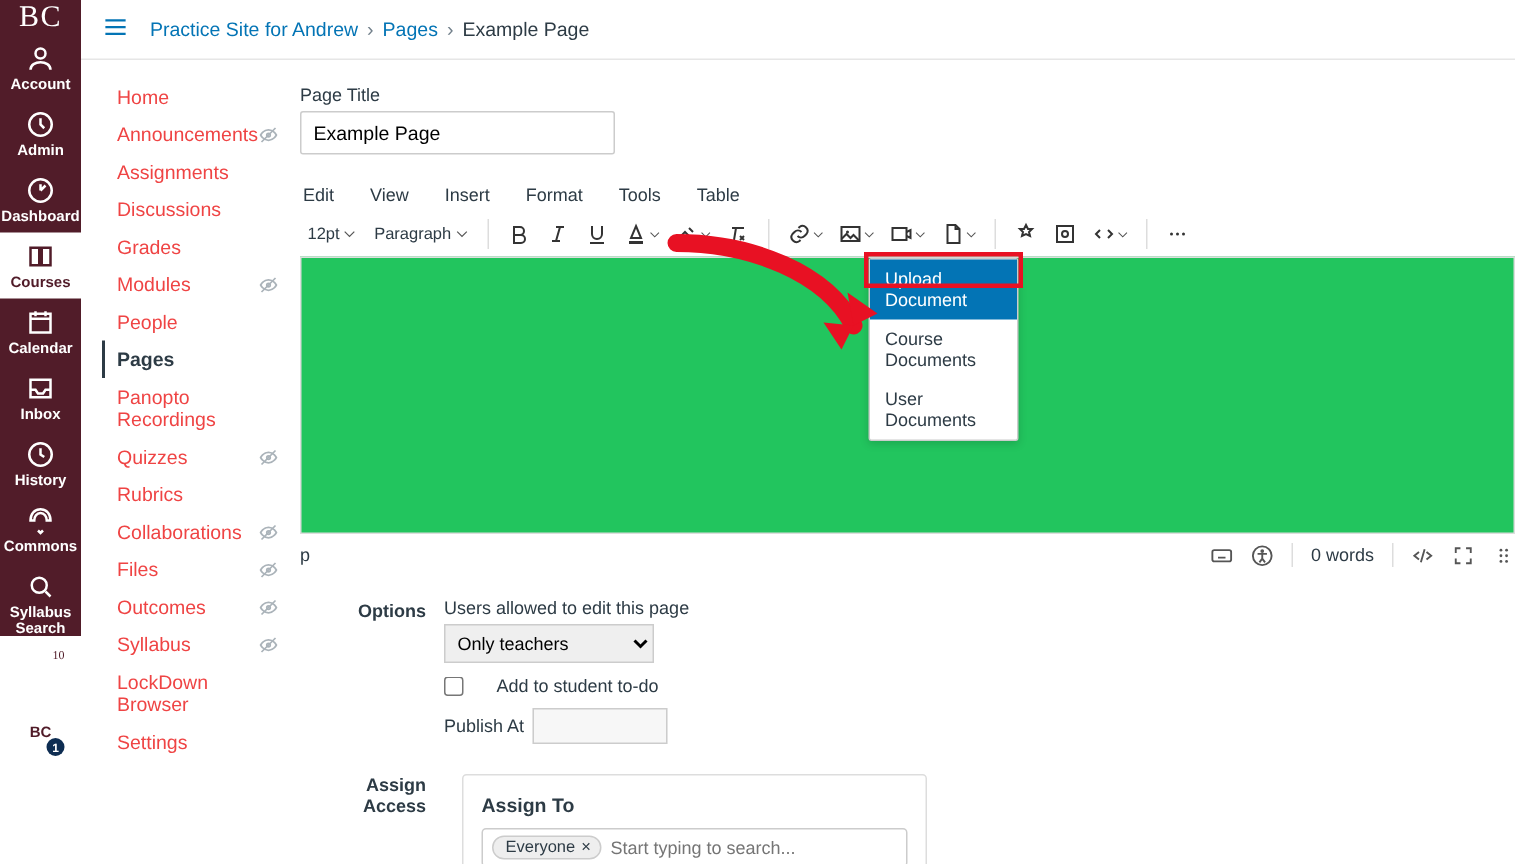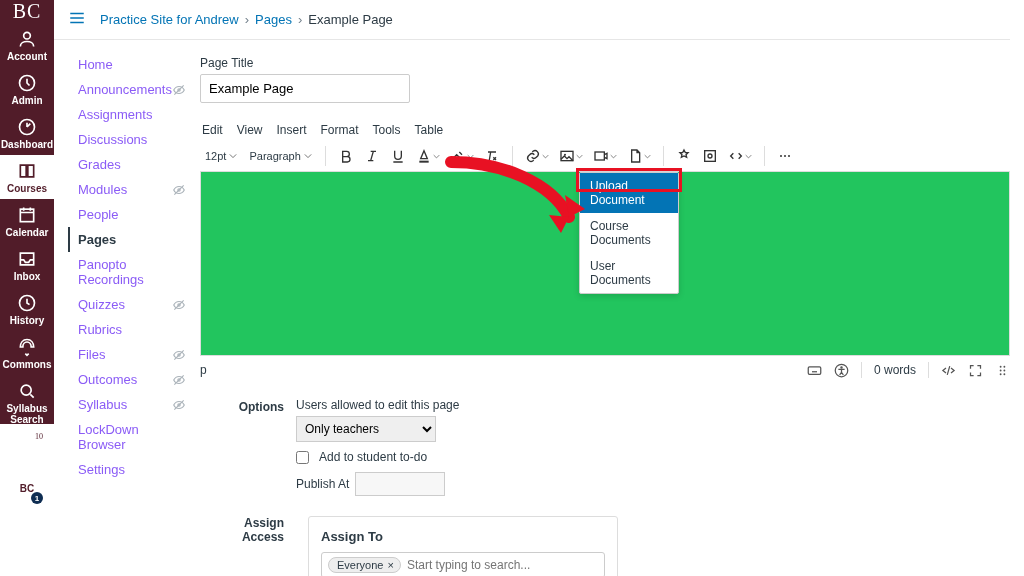--- a/index.html
+++ b/index.html
@@ -23,32 +23,32 @@
   
   .topbar { position: absolute; left: 54px; top: 0; right: 0; height: 40px; display: flex; align-items: center; padding: 0 14px; border-bottom: 1px solid #e6e6e6; margin-right:14px;}
   .hamburger { margin-right: 14px; cursor: pointer; color: #0374b5;}
   .hamburger svg { width:18px; height:18px; }
   .crumb { color: #0374b5; font-size: 13px; }
   .crumb-sep { margin: 0 6px; color: #73818c; }
   .crumb.current { color: #2d3b45; }
 
   
   .course-nav { position: absolute; left: 54px; top: 52px; width: 136px; padding-left: 14px; }
-  .course-nav a { display: flex; justify-content: space-between; align-items: center; padding: 5px 4px 5px 8px; color: #8b5cf6; font-size: 13px; cursor: pointer; border-left: 2px solid transparent; }
+  .course-nav a { display: flex; justify-content: space-between; align-items: center; padding: 5px 4px 5px 8px; color: #ef4444; font-size: 13px; cursor: pointer; border-left: 2px solid transparent; }
   .course-nav a.active { color: #2d3b45; font-weight: 600; border-left: 2px solid #2d3b45; }
   .course-nav a .hidden-icon { width:14px; height:14px; opacity:.6; }
   .course-nav a .hidden-icon svg{width:14px;height:14px;}
 
   
   .main { position: absolute; left: 200px; top: 56px; right: 14px; bottom: 0; overflow: hidden; }
   .field-label { font-size: 12px; color: #2d3b45; margin-bottom: 4px; display:block;}
   .title-input { width: 210px; padding: 6px 8px; border: 1px solid #ccc; border-radius: 2px; font-size: 13px; }
 
   .rce-wrap{margin-top:16px;}
-  .rce-menubar { display:flex; gap:14px; font-size:12px; padding:4px 2px;}
+  .rce-menubar { display:flex; gap:24px; font-size:12px; padding:4px 2px;}
   .rce-menubar span{cursor:pointer;}
   .rce-toolbar { display:flex; align-items:center; gap:2px; padding:3px 0; flex-wrap:nowrap;}
   .tb-select{font-size:11px; padding:2px 4px; border:1px solid transparent; display:flex; align-items:center; gap:3px; cursor:pointer;}
   .tb-select svg{width:8px;height:8px;}
   .tb-divider{width:1px; height:20px; background:#ddd; margin:0 6px;}
   .tb-btn{width:24px;height:24px;display:flex;align-items:center;justify-content:center;cursor:pointer;border:1px solid transparent;border-radius:2px;}
   .tb-btn svg{width:16px;height:16px;}
   .tb-btn.drop{width:32px;}
   .tb-btn.drop .chev{width:7px;height:7px;margin-left:1px;}
 
@@ -67,21 +67,21 @@
   
   .red-arrow{position:absolute; left:240px; top:-20px; z-index:30; pointer-events:none;}
   .red-arrow svg{width:160px; height:100px;}
 
   
   .options-row{display:flex; margin-top:14px;}
   .options-label{width:96px; text-align:right; padding-right:12px; font-size:12px; font-weight:600; padding-top:2px;}
   .options-body{font-size:12px;}
   .options-body .hint{margin-bottom:4px;}
   .options-body select{width:140px; padding:4px; border:1px solid #ccc; font-size:12px;}
-  .chk-row{display:flex; align-items:center; gap:10px; margin-top:8px;}
+  .chk-row{display:flex; align-items:center; gap:22px; margin-top:8px;}
   .publish-row{display:flex; align-items:center; gap:6px; margin-top:8px;}
   .publish-row .date-input{width:90px; height:24px; border:1px solid #ccc; background:#f7f7f7;}
 
   .assign-section{margin-top:20px;}
   .assign-section .assign-hdr{width:96px; text-align:right; font-size:12px; font-weight:600; padding-right:12px; float:left;}
   .assign-card{margin-left:108px; border:1px solid #ddd; border-radius:3px; width:310px; padding:12px;}
   .assign-card .act-label{font-weight:600; font-size:13px; margin-bottom:8px;}
   .token-input{border:1px solid #ccc; border-radius:3px; padding:4px 6px; display:flex; align-items:center; gap:6px;}
   .token{background:#eee; border:1px solid #ccc; border-radius:10px; padding:1px 6px 1px 8px; font-size:11px; display:flex; align-items:center; gap:4px;}
   .token .x{cursor:pointer; font-size:11px;}
@@ -253,20 +253,28 @@
       <span class="hidden-icon"><svg viewBox="0 0 24 24" fill="none" stroke="#73818c" stroke-width="2">
           <path d="M3 12s3-6 9-6 9 6 9 6-3 6-9 6-9-6-9-6z"></path>
           <circle cx="12" cy="12" r="2"></circle>
           <path d="M4 20L20 4"></path>
         </svg></span>
     </a>
     <a class="">
       <span>Rubrics</span>
     </a>
     <a class="">
+      <span>Collaborations</span>
+      <span class="hidden-icon"><svg viewBox="0 0 24 24" fill="none" stroke="#73818c" stroke-width="2">
+          <path d="M3 12s3-6 9-6 9 6 9 6-3 6-9 6-9-6-9-6z"></path>
+          <circle cx="12" cy="12" r="2"></circle>
+          <path d="M4 20L20 4"></path>
+        </svg></span>
+    </a>
+    <a class="">
       <span>Files</span>
       <span class="hidden-icon"><svg viewBox="0 0 24 24" fill="none" stroke="#73818c" stroke-width="2">
           <path d="M3 12s3-6 9-6 9 6 9 6-3 6-9 6-9-6-9-6z"></path>
           <circle cx="12" cy="12" r="2"></circle>
           <path d="M4 20L20 4"></path>
         </svg></span>
     </a>
     <a class="">
       <span>Outcomes</span>
       <span class="hidden-icon"><svg viewBox="0 0 24 24" fill="none" stroke="#73818c" stroke-width="2">

